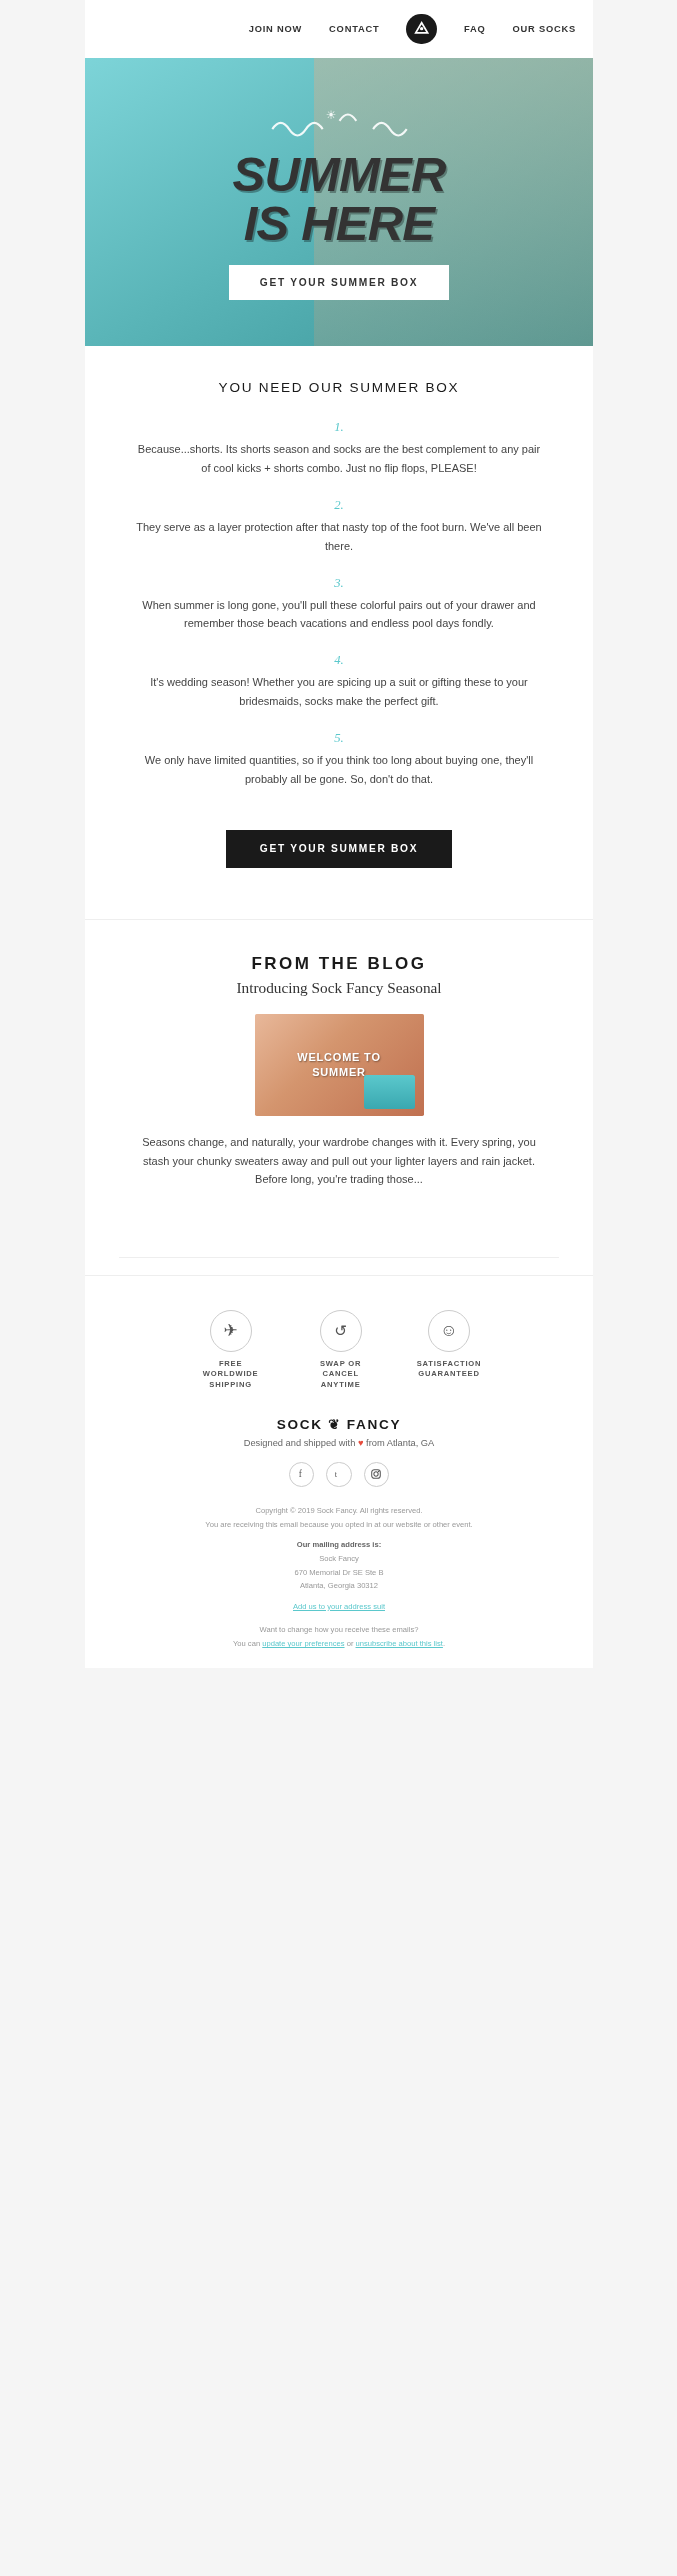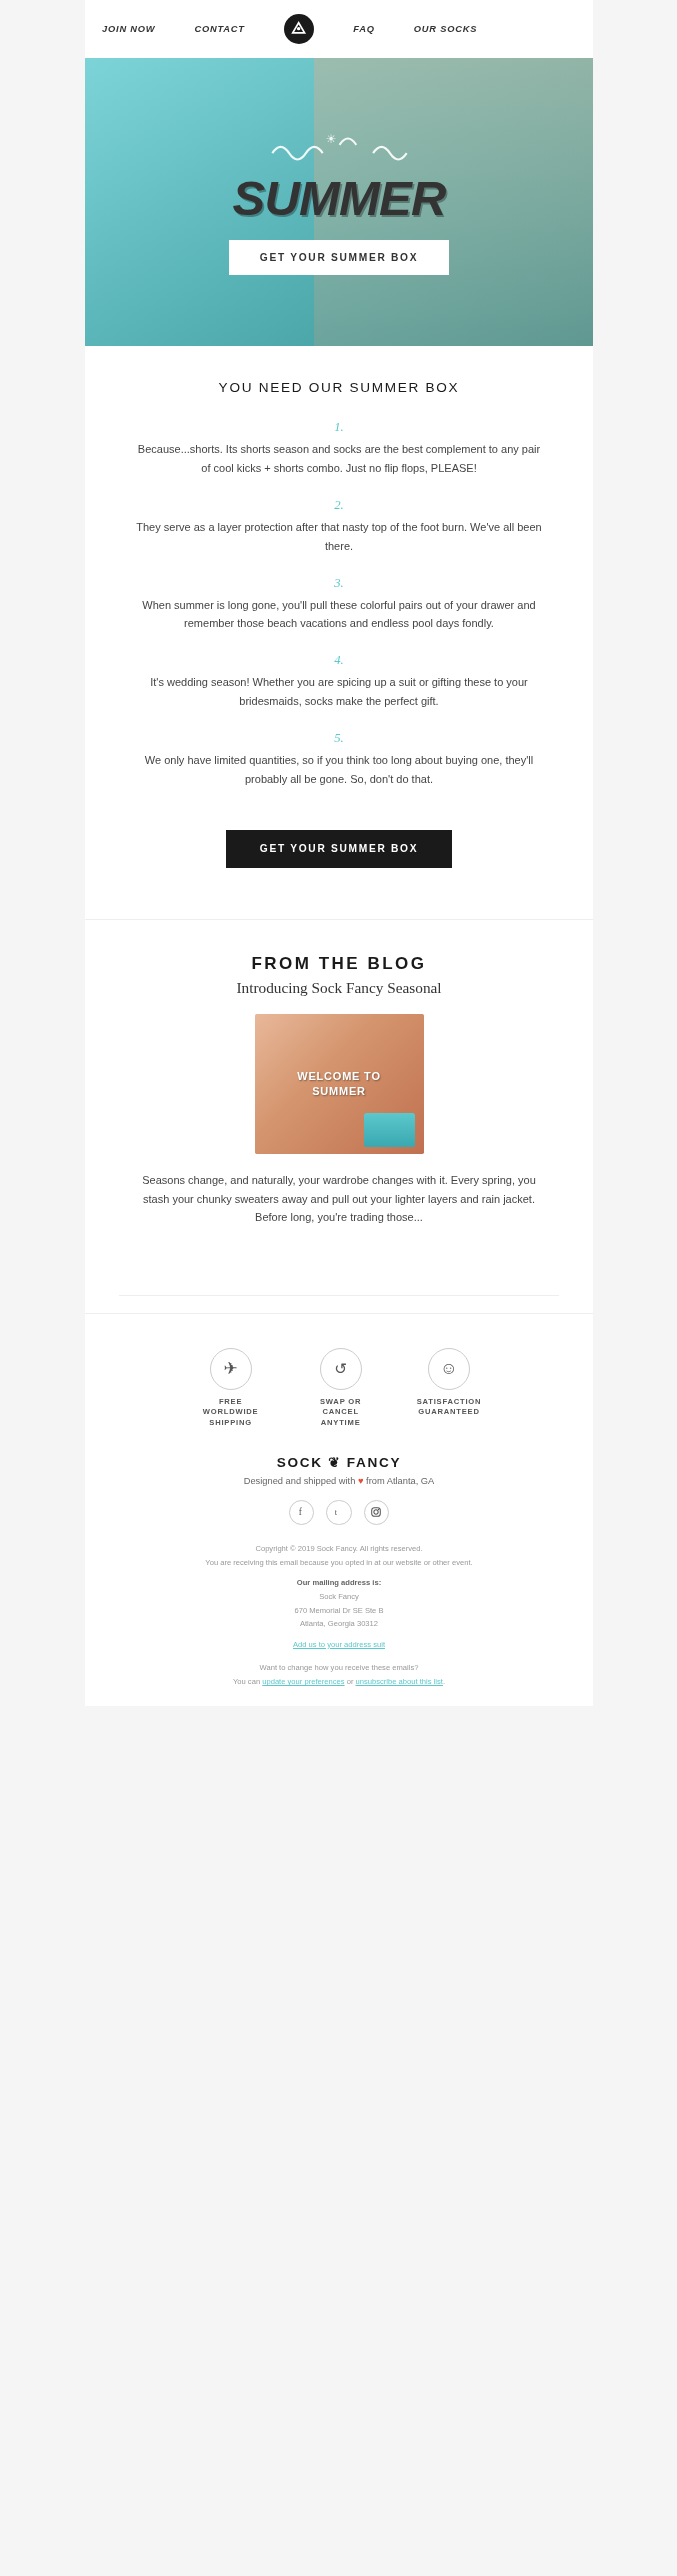--- a/index.html
+++ b/index.html
@@ -12,26 +12,25 @@
     }
     .email-wrapper {
       background: #ffffff;
       max-width: 508px;
       margin: 0 auto;
     }
 
     
     .nav {
       display: flex;
-      justify-content: flex-start;
+      justify-content: flex-end;
       align-items: center;
       padding: 13.6px 17px;
-      gap: 39px;
+      gap: 27px;
       background: #fff;
-      font-style: italic;
     }
     .nav a {
       font-family: Arial, sans-serif;
       font-size: 9.3px;
       font-weight: 600;
       letter-spacing: 0.8px;
       color: #333;
       text-decoration: none;
       text-transform: uppercase;
     }
@@ -157,21 +156,21 @@
     }
     .blog-title {
       font-family: Georgia, serif;
       font-size: 15.3px;
       font-weight: 400;
       color: #333;
       margin-bottom: 17px;
     }
     .blog-image {
       width: 169px;
-      height: 140px;
+      height: 102px;
       margin: 0 auto 17px;
       background: linear-gradient(135deg, #e8b89a 0%, #d4956e 40%, #c07050 100%);
       display: flex;
       align-items: center;
       justify-content: center;
       position: relative;
       overflow: hidden;
       border-radius: 1.7px;
     }
     .blog-image-text {
@@ -394,20 +393,21 @@
     <div class="hero-person-sim"></div>
     <div class="hero-inner">
       
       <svg class="hero-doodle-svg" width="169" height="42" viewBox="0 0 200 50">
         <path d="M20,30 Q30,15 40,30 Q50,45 60,30 Q70,15 80,30" stroke="white" stroke-width="2.5" fill="none" opacity="0.9"></path>
         <path d="M100,20 Q110,5 120,20" stroke="white" stroke-width="2.5" fill="none" opacity="0.9"></path>
         <path d="M140,30 Q150,15 160,30 Q170,45 180,30" stroke="white" stroke-width="2.5" fill="none" opacity="0.9"></path>
         <text x="90" y="18" font-size="14" fill="white" text-anchor="middle" opacity="0.9">☀</text>
       </svg>
       <div class="hero-title">SUMMER</div>
+      <div class="hero-subtitle">IS HERE</div>
       <button class="hero-btn">GET YOUR SUMMER BOX</button>
     </div>
   </div>
 
   <div class="reasons-section">
     <div class="reasons-title-sub">YOU NEED OUR SUMMER BOX</div>
 
     <div class="reason-item">
       <div class="reason-number">1.</div>
       <div class="reason-text">Because...shorts. Its shorts season and socks are the best complement to any pair of cool kicks + shorts combo. Just no flip flops, PLEASE!</div>

